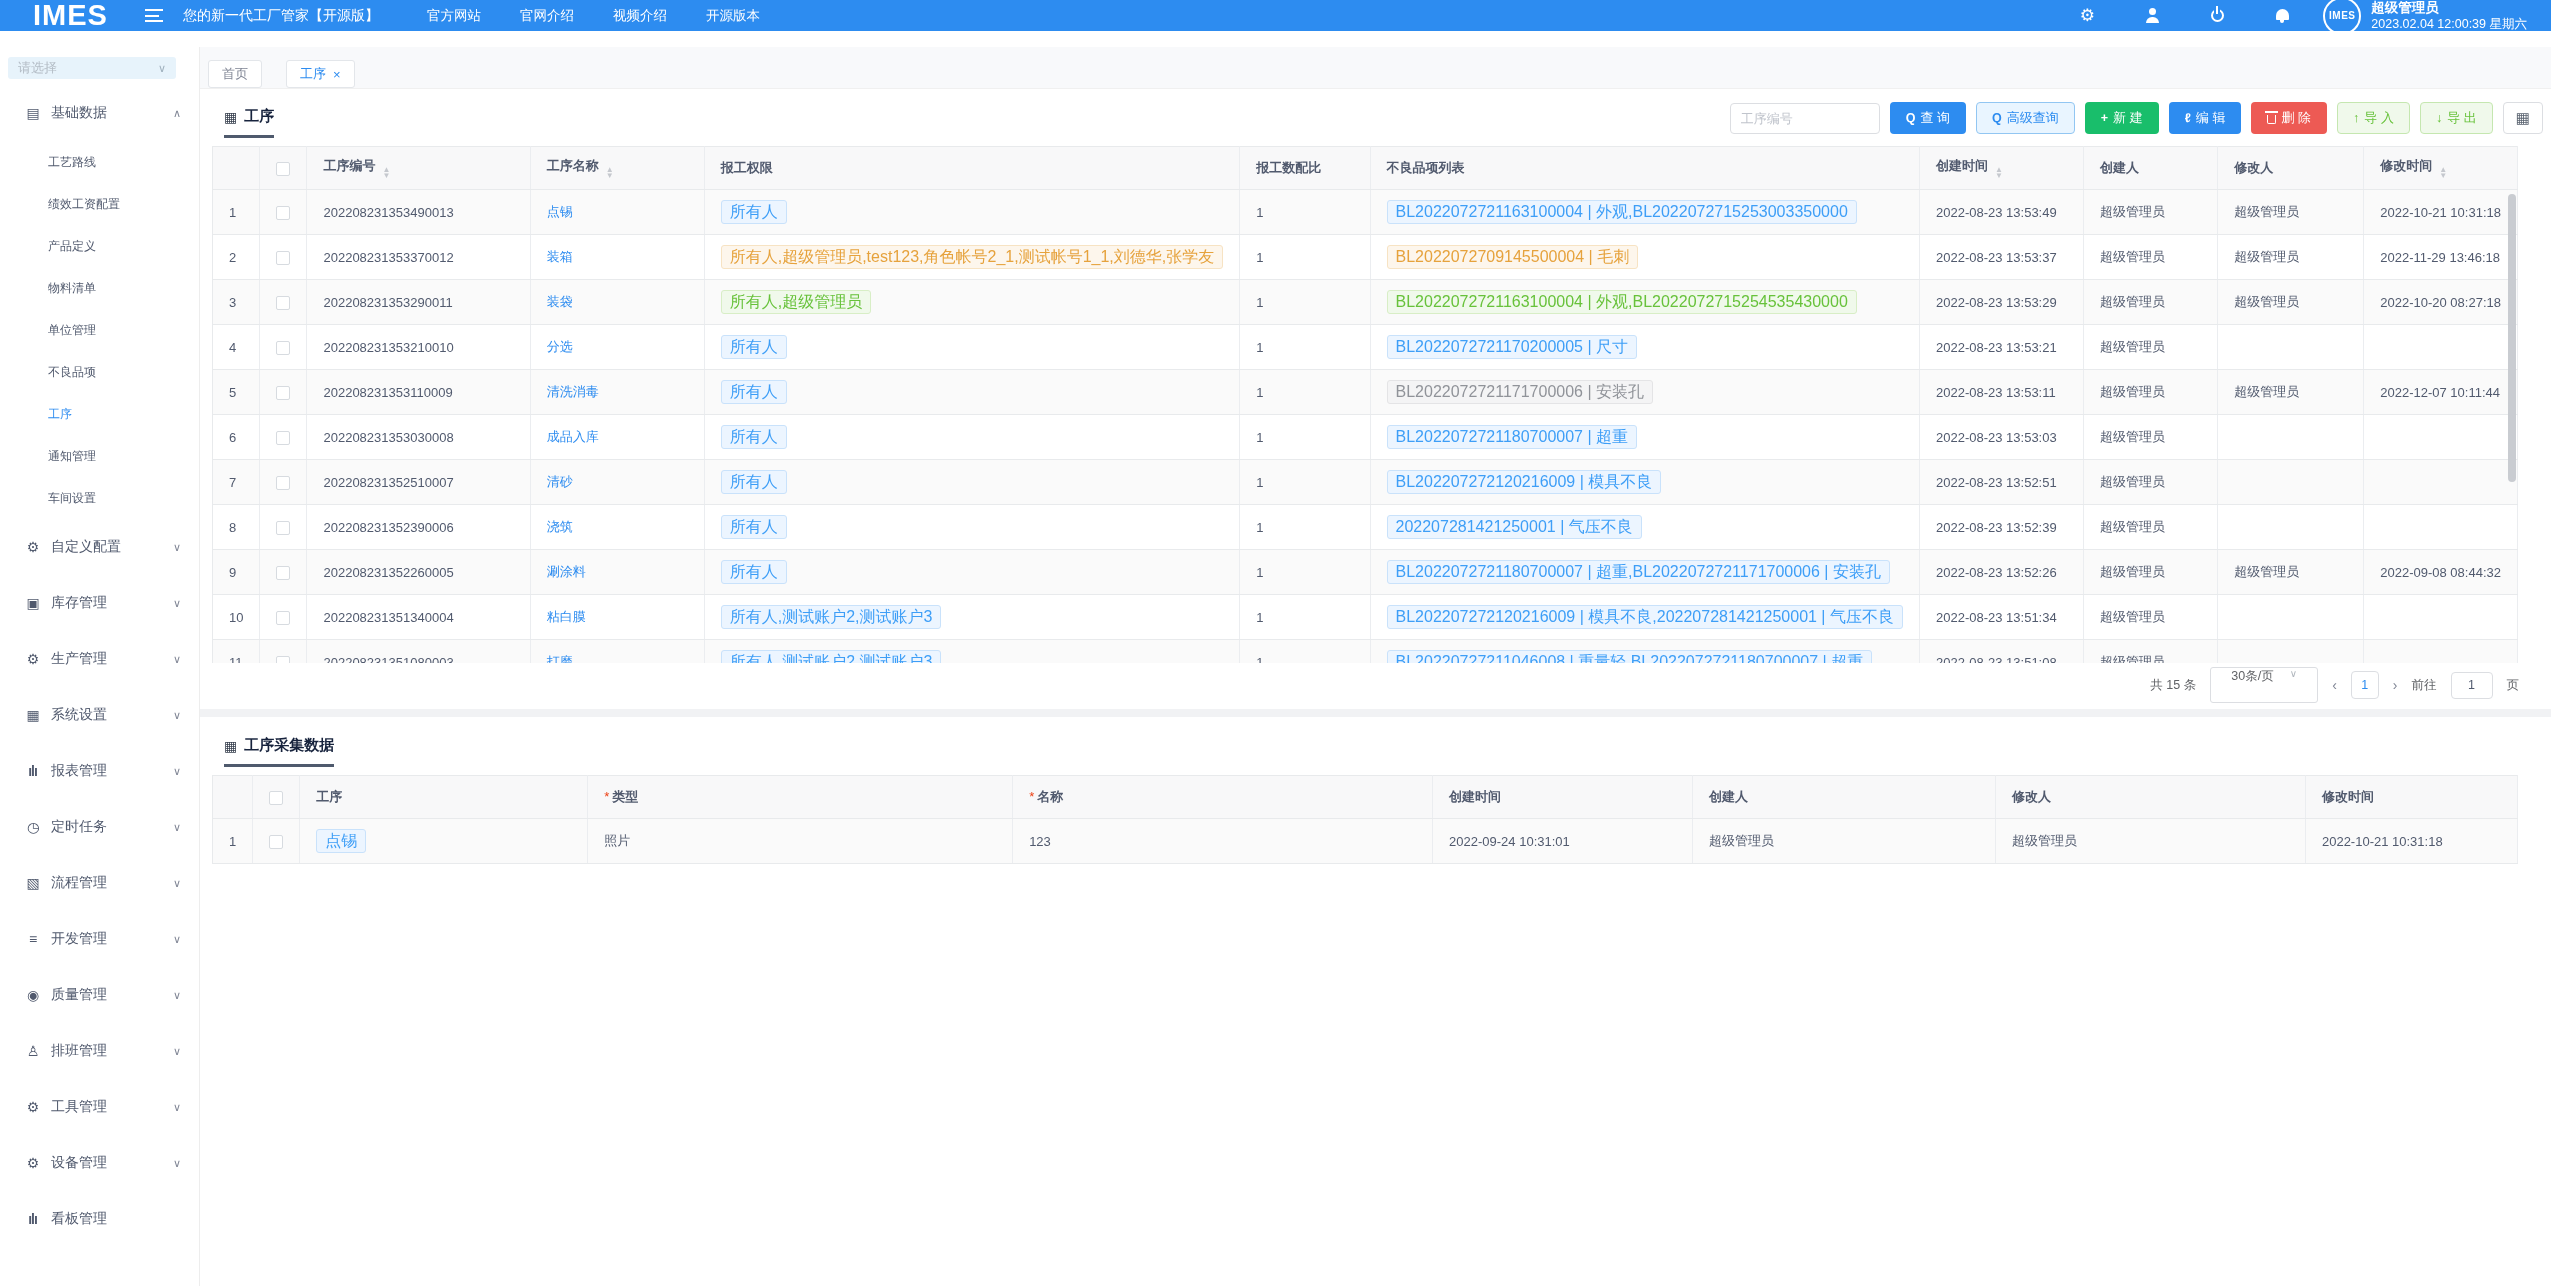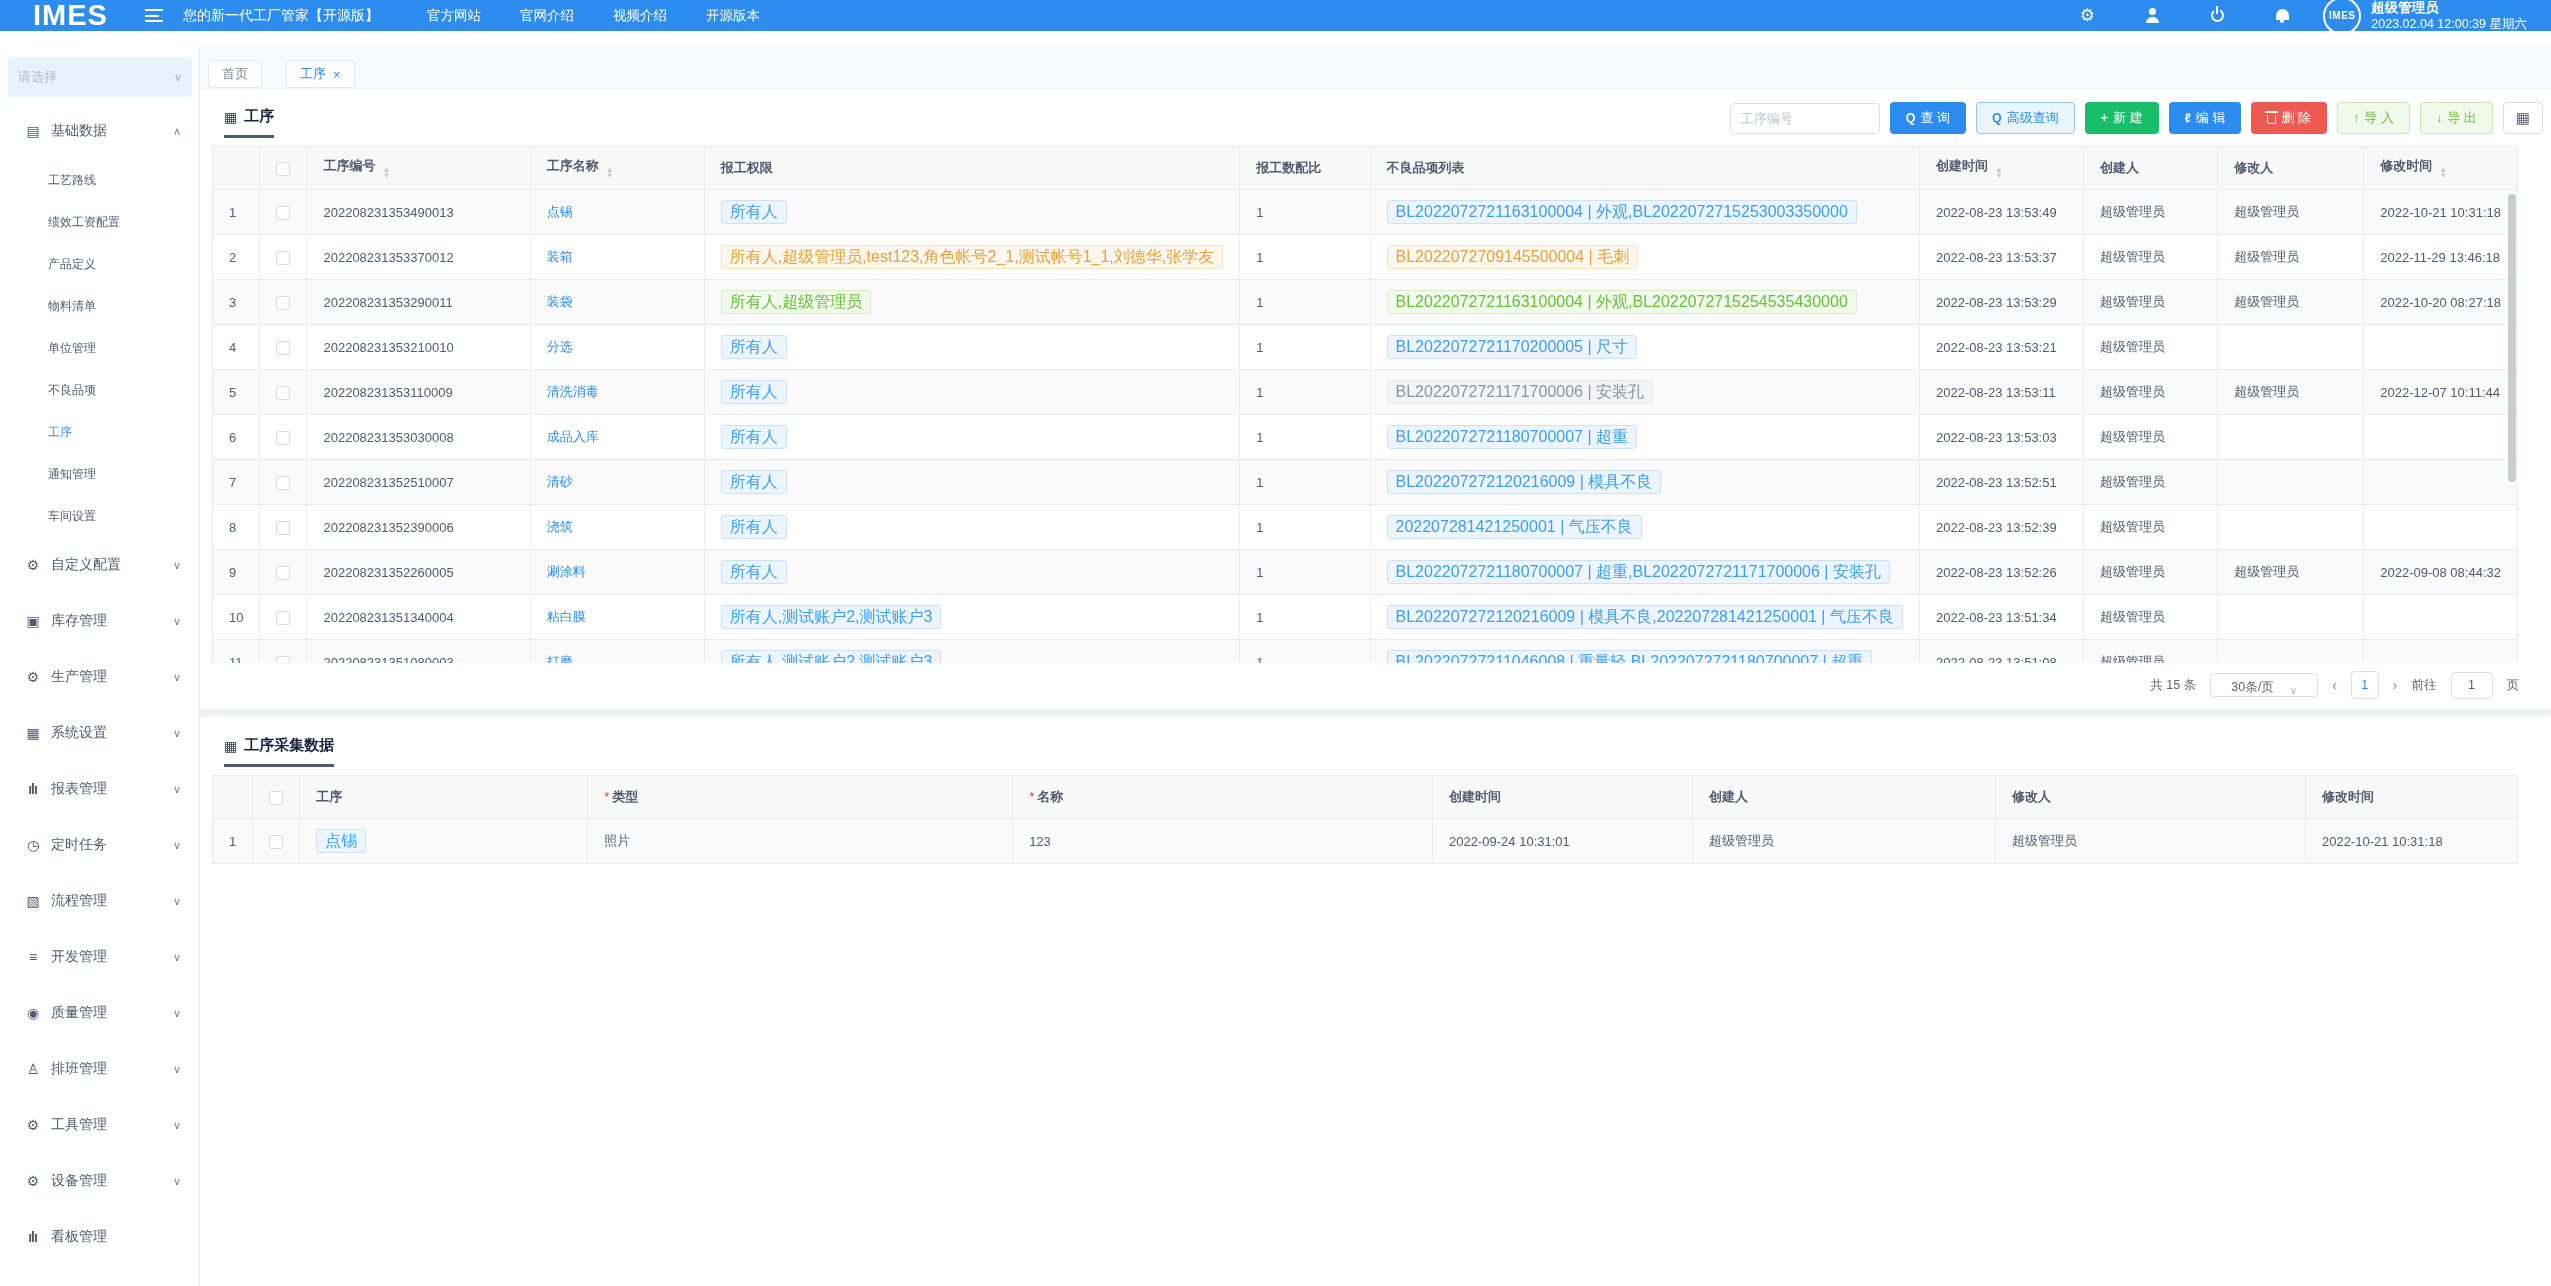--- a/index.html
+++ b/index.html
@@ -24,21 +24,21 @@
   .i-power{width:13px;height:13px;border:2px solid #fff;border-radius:50%;position:relative;display:inline-block}
   .i-power::before{content:"";position:absolute;top:-5px;left:50%;margin-left:-1px;width:2px;height:8px;background:#fff;box-shadow:0 0 0 2px #2d8cf0}
   .i-bell{width:13px;height:11px;background:#fff;border-radius:7px 7px 1px 1px;position:relative;display:inline-block;margin-top:-3px}
   .i-bell::after{content:"";position:absolute;left:50%;margin-left:-2px;bottom:-3px;width:4px;height:2.5px;border-radius:0 0 3px 3px;background:#fff}
   .avatar{width:38px;height:38px;border-radius:50%;border:2px solid #fff;display:flex;align-items:center;justify-content:center;font-weight:800;font-size:10px;letter-spacing:.5px;margin-left:30px;flex-shrink:0}
   .user-meta{margin-left:10px;line-height:1.3;font-size:12.5px;white-space:nowrap}
   .user-meta .uname{font-weight:700;font-size:13.5px}
 
   
   #sidebar{position:absolute;top:47px;left:0;width:200px;bottom:0;background:#fff;border-right:1px solid #ededed;overflow:hidden}
-  .side-select{margin:10px 7px 6px 8px;height:40px;background:#e7f3fb;border-radius:3px;display:flex;align-items:center;padding:0 10px;color:#b3bcc5;font-size:13px;cursor:pointer}
+  .side-select{margin:10px 23px 6px 8px;height:22px;background:#e7f3fb;border-radius:3px;display:flex;align-items:center;padding:0 10px;color:#b3bcc5;font-size:13px;cursor:pointer}
   .side-select .chev{margin-left:auto;color:#9fb0bd;font-size:11px}
   .menu-item{height:56px;display:flex;align-items:center;padding:0 18px 0 24px;font-size:14px;color:#515a6e;cursor:pointer}
   .menu-item .glyph{width:17px;margin-right:10px;font-size:14px;color:#515a6e;text-align:center;font-weight:700;letter-spacing:-1px}
   .menu-item .chev{margin-left:auto;color:#808695;font-size:11px}
   .menu-child{height:42px;display:flex;align-items:center;padding-left:48px;font-size:12px;color:#515a6e;cursor:pointer}
   .menu-child.active{color:#2d8cf0}
 
   
   #main{position:absolute;top:47px;left:200px;right:0;bottom:0;background:#fff;overflow:hidden}
   #tabstrip{height:42px;background:#f8f9fb;border-bottom:1px solid #f0f0f0;display:flex;align-items:flex-end;padding-left:8px;gap:24px}
@@ -79,21 +79,21 @@
   .tag-blue{background:#ecf5ff;border-color:#c9e2fb;color:#3d9ef7}
   .tag-orange{background:#fdf6ec;border-color:#f7e3c3;color:#e6a23c}
   .tag-green{background:#f0f9eb;border-color:#d8eec6;color:#67c23a}
   .tag-gray{background:#f4f4f5;border-color:#e4e4e6;color:#909399}
   .link{color:#2d8cf0;cursor:pointer}
   .req{color:#ed4014;margin-right:3px;font-weight:400}
   .vscroll{position:absolute;top:48px;right:2px;width:8px;height:288px;background:#c9ccd1;border-radius:4px;cursor:pointer}
 
   
   .pager{display:flex;align-items:center;justify-content:flex-end;gap:14px;height:44px;padding-right:32px;font-size:12.5px;color:#606266}
-  .pg-size{width:108px;height:24px;border:1px solid #dcdee2;border-radius:3px;display:flex;align-items:flex-end;justify-content:center;gap:16px;background:#fff;cursor:pointer}
+  .pg-size{width:108px;height:36px;border:1px solid #dcdee2;border-radius:3px;display:flex;align-items:flex-start;justify-content:center;gap:16px;background:#fff;cursor:pointer}
   .pg-size .chev{color:#b0b6bd;font-size:10px}
   .pg-arrow{color:#808695;font-size:14px;cursor:pointer}
   .pg-num{width:28px;height:28px;border:1px solid #dcdee2;border-radius:4px;display:flex;align-items:center;justify-content:center;color:#2d8cf0;background:#fff;cursor:pointer}
   .pg-goto-input{width:42px;height:27px;border:1px solid #dcdee2;border-radius:4px;text-align:center;font-size:12.5px;color:#515a6e;outline:none;font-family:inherit}
 
   .divider{height:8px;background:#f1f2f4;margin-top:2px}
   .collect-head{padding-top:14px}
 </style>
 </head>
 <body>

